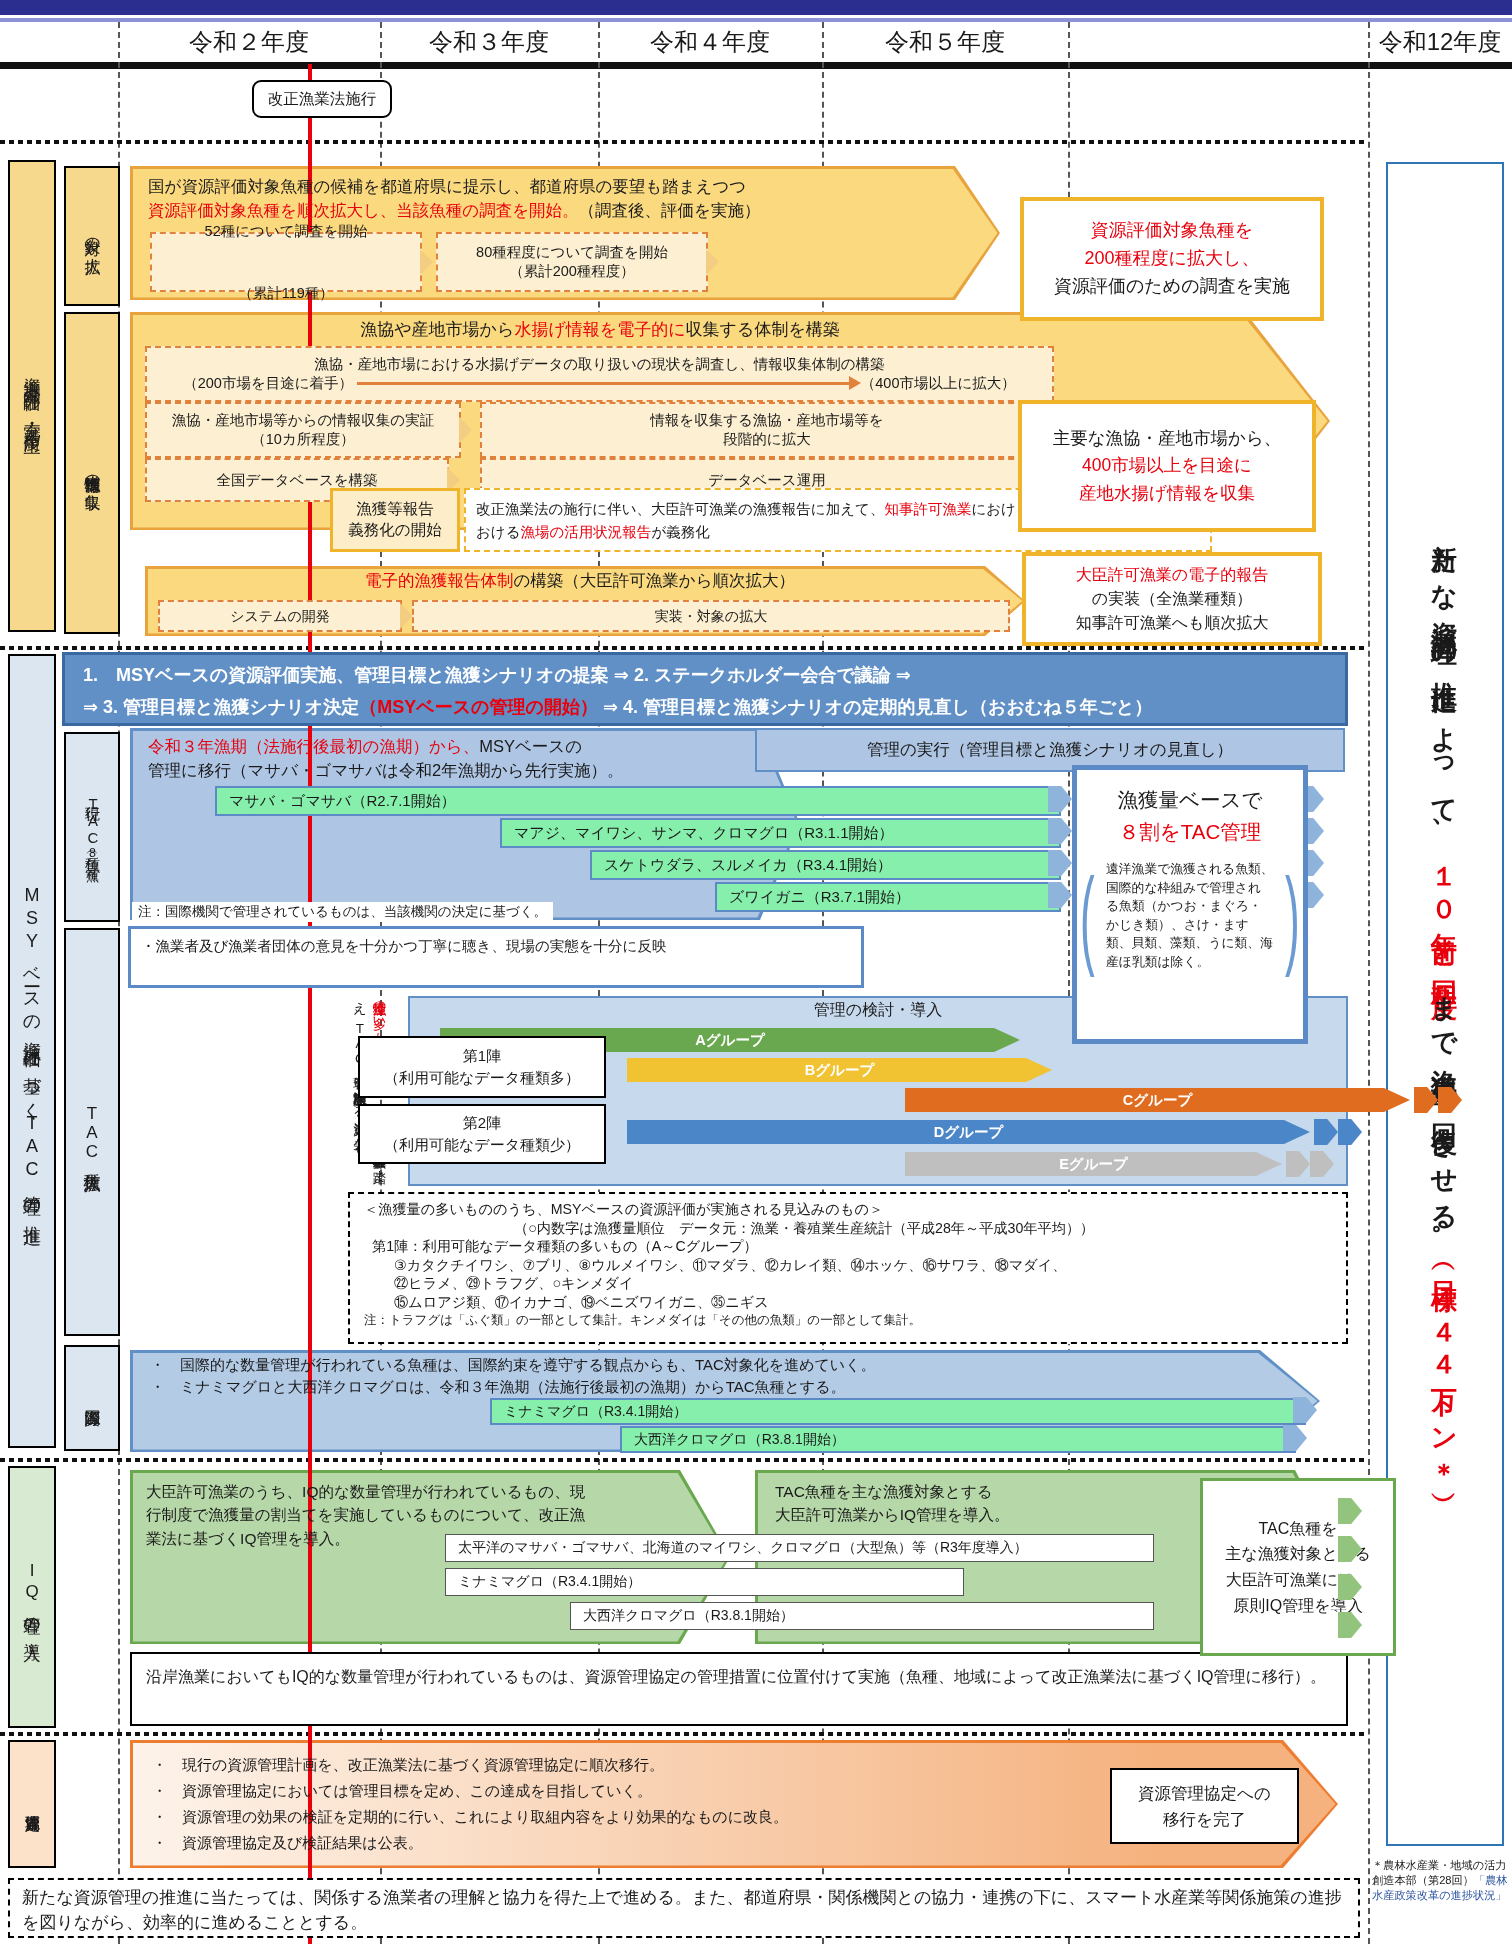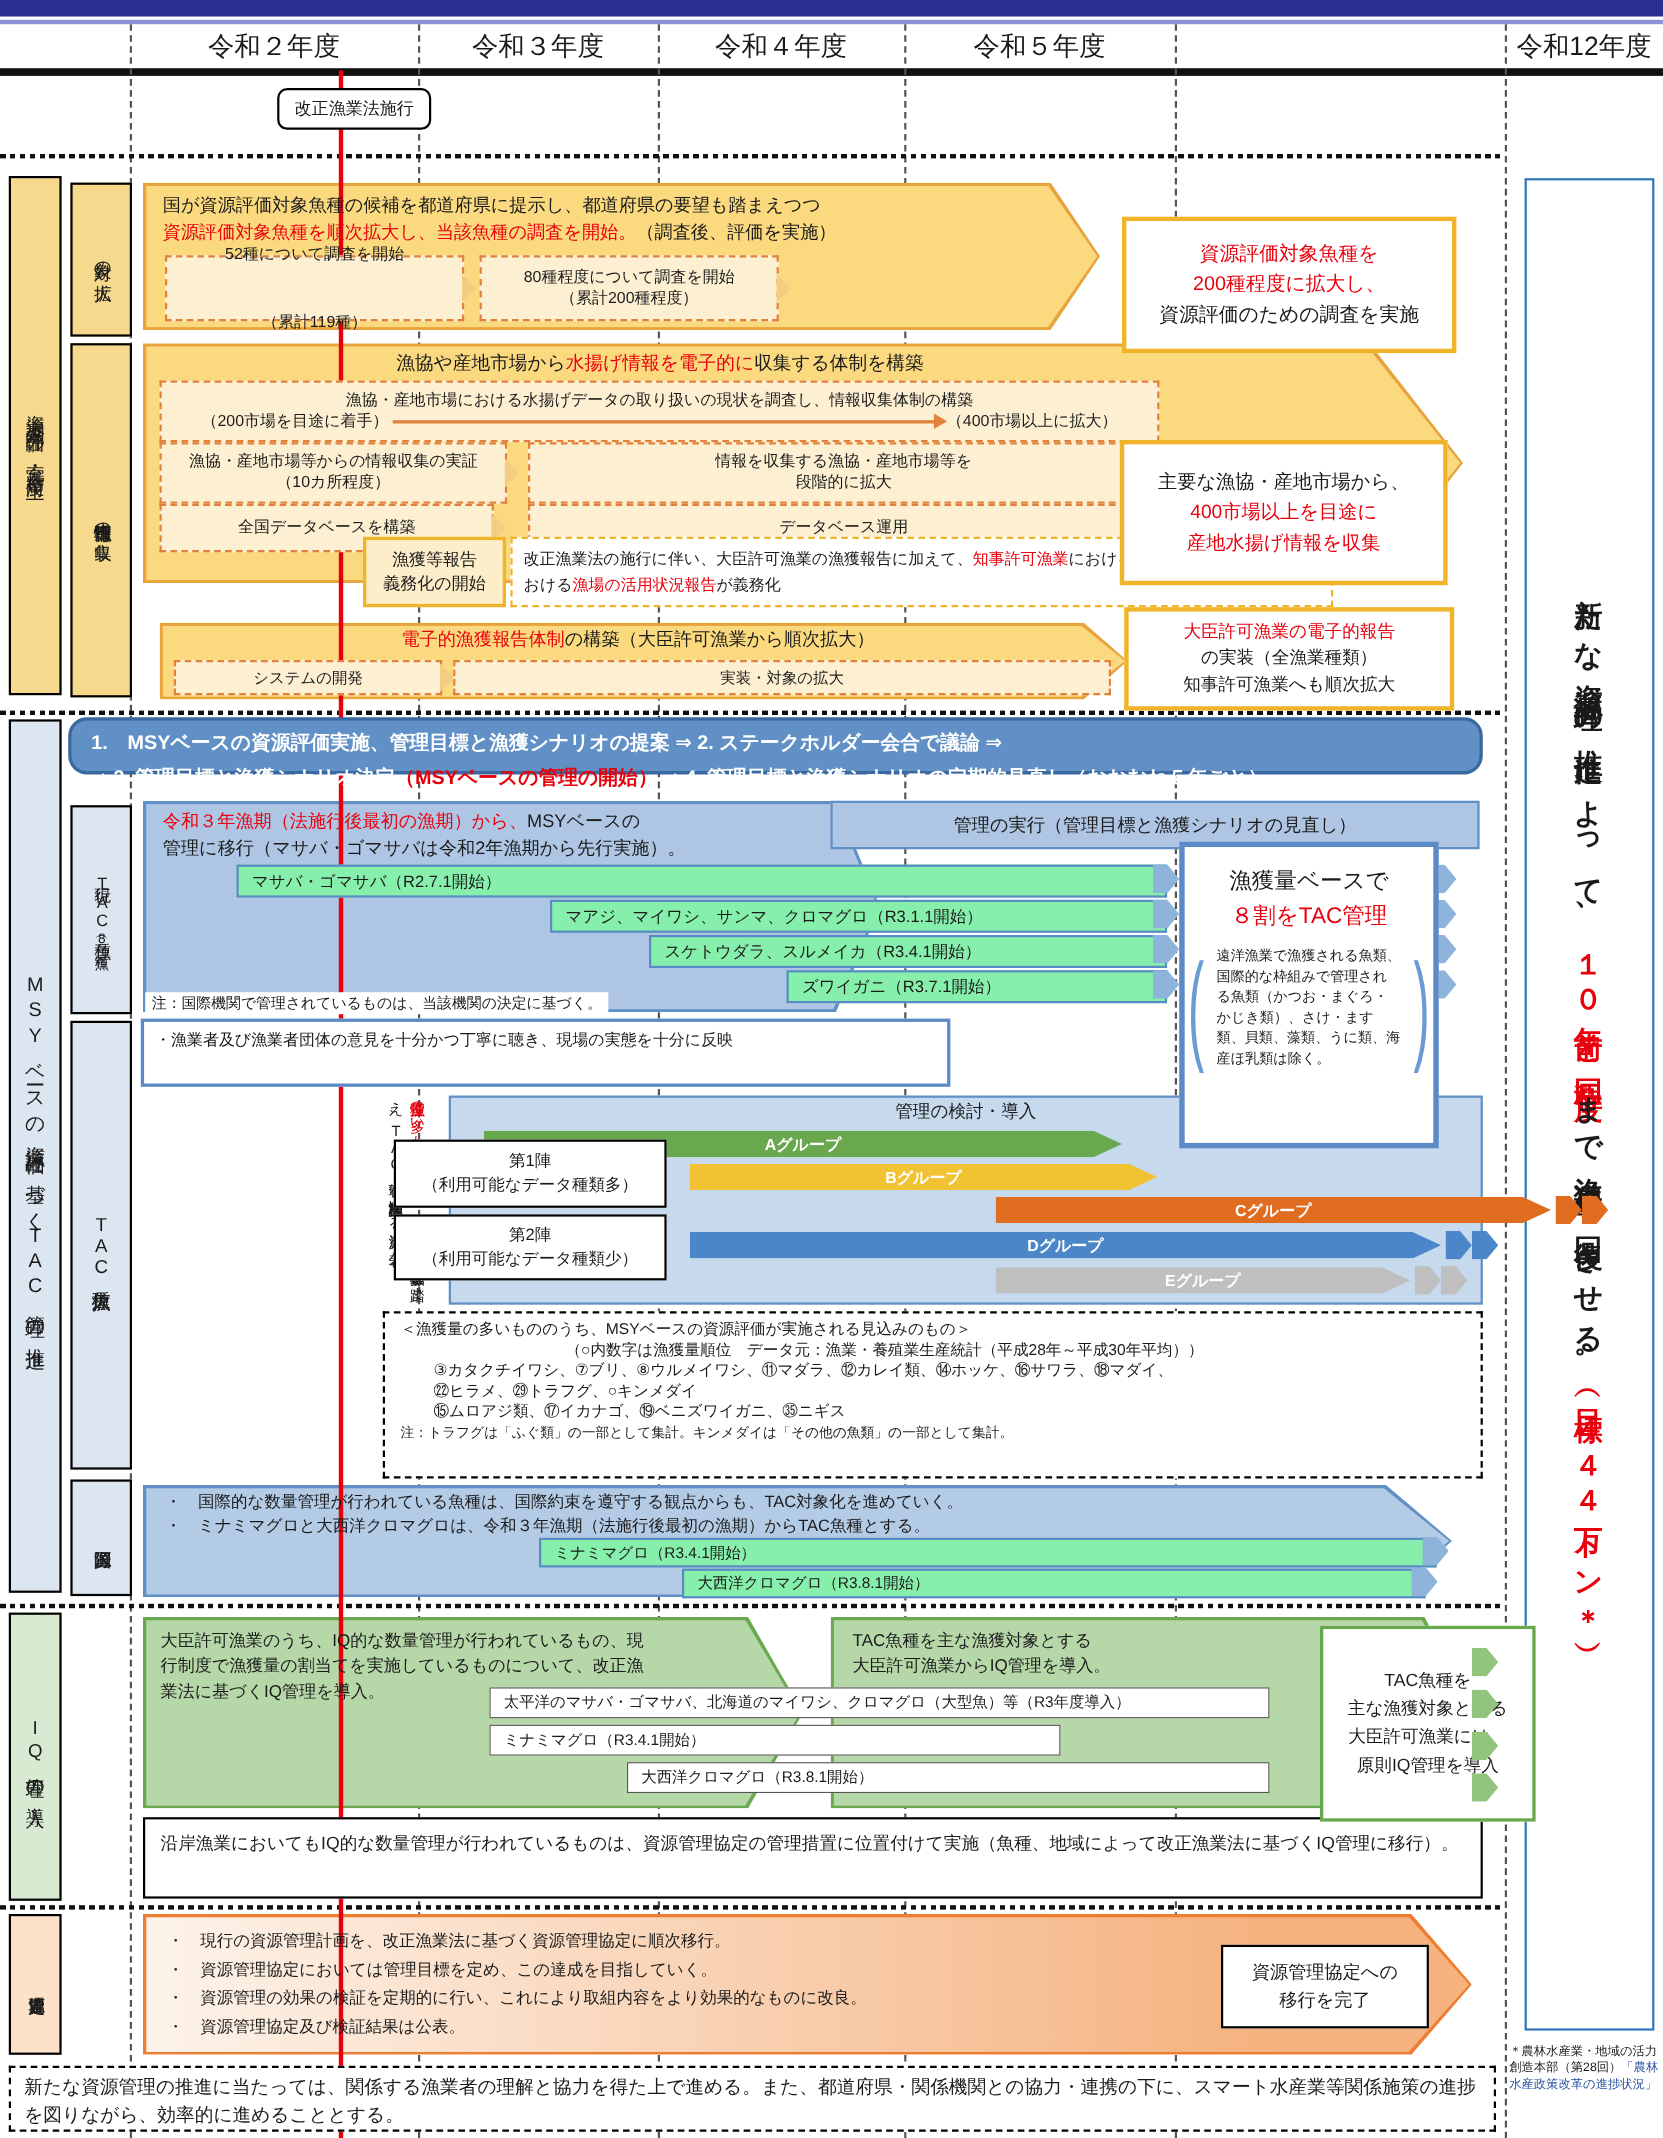--- a/index.html
+++ b/index.html
@@ -158,21 +158,21 @@
 <div class="wbox" style="left:1022px;top:552px;width:292px;height:86px;border:4px solid #f0b42a;font-size:16px;line-height:1.5;">
   <span class="red">大臣許可漁業の電子的報告</span>
   <span>の実装（全漁業種類）</span>
   <span>知事許可漁業へも順次拡大</span>
 </div>
 
 <div class="abs lab vt" style="left:8px;top:654px;width:48px;height:794px;background:#dce6f1;font-size:18px;letter-spacing:3px;">
   <span>MSYベースの資源評価に基づくTAC管理の推進</span>
 </div>
 
-<div class="abs" style="left:62px;top:652px;width:1286px;height:52px;background:#6090c6;border:3px solid #3a68a0;border-radius:17px;z-index:6;color:#fff;font-weight:bold;font-size:18px;padding:8px 12px 0 18px;">
+<div class="abs" style="left:62px;top:652px;width:1286px;height:74px;background:#6090c6;border:3px solid #3a68a0;border-radius:0;z-index:6;color:#fff;font-weight:bold;font-size:18px;padding:8px 12px 0 18px;">
   <div><span>1.　MSYベースの資源評価実施、管理目標と漁獲シナリオの提案 ⇒ 2. ステークホルダー会合で議論 ⇒</span></div>
   <div style="margin-top:8px;">
     <span>⇒ 3. 管理目標と漁獲シナリオ決定</span><span style="color:#e8000d;">（MSYベースの管理の開始）</span><span> ⇒ 4. 管理目標と漁獲シナリオの定期的見直し（おおむね５年ごと）</span>
   </div>
 </div>
 
 <div class="abs lab" style="left:64px;top:732px;width:56px;height:190px;background:#dce6f1;">
   <div class="vt" style="font-size:15px;"><span>現行TAC魚種</span><span style="font-size:12.5px;">（8魚種）</span></div>
 </div>
 <div class="abs clip" style="left:130px;top:728px;width:670px;height:192px;--t:40px;">
@@ -267,20 +267,21 @@
   <span>（利用可能なデータ種類多）</span>
 </div>
 <div class="wbox" style="left:358px;top:1104px;width:244px;height:56px;border:2.5px solid #000;font-size:15px;line-height:1.5;">
   <span>第2陣</span>
   <span>（利用可能なデータ種類少）</span>
 </div>
 
 <div class="abs" style="left:348px;top:1192px;width:1000px;height:152px;background:#fff;border:2px dashed #000;padding:6px 14px;font-size:14.2px;line-height:18.5px;z-index:6;">
   <div>＜漁獲量の多いもののうち、MSYベースの資源評価が実施される見込みのもの＞</div>
   <div style="padding-left:150px;">（○内数字は漁獲量順位　データ元：漁業・養殖業生産統計（平成28年～平成30年平均））</div>
+  <div style="padding-left:8px;">第1陣：利用可能なデータ種類の多いもの（A～Cグループ）</div>
   <div style="padding-left:30px;">③カタクチイワシ、⑦ブリ、⑧ウルメイワシ、⑪マダラ、⑫カレイ類、⑭ホッケ、⑯サワラ、⑱マダイ、</div>
   <div style="padding-left:30px;">㉒ヒラメ、㉙トラフグ、○キンメダイ</div>
   <div style="padding-left:30px;">⑮ムロアジ類、⑰イカナゴ、⑲ベニズワイガニ、㉟ニギス</div>
   <div style="font-size:12.5px;">注：トラフグは「ふぐ類」の一部として集計。キンメダイは「その他の魚類」の一部として集計。</div>
 </div>
 
 <div class="abs lab vt" style="left:64px;top:1345px;width:56px;height:106px;background:#dce6f1;font-size:16px;">
   <span>国際資源</span>
 </div>
 <div class="abs clip" style="left:130px;top:1350px;width:1190px;height:102px;--t:60px;">

